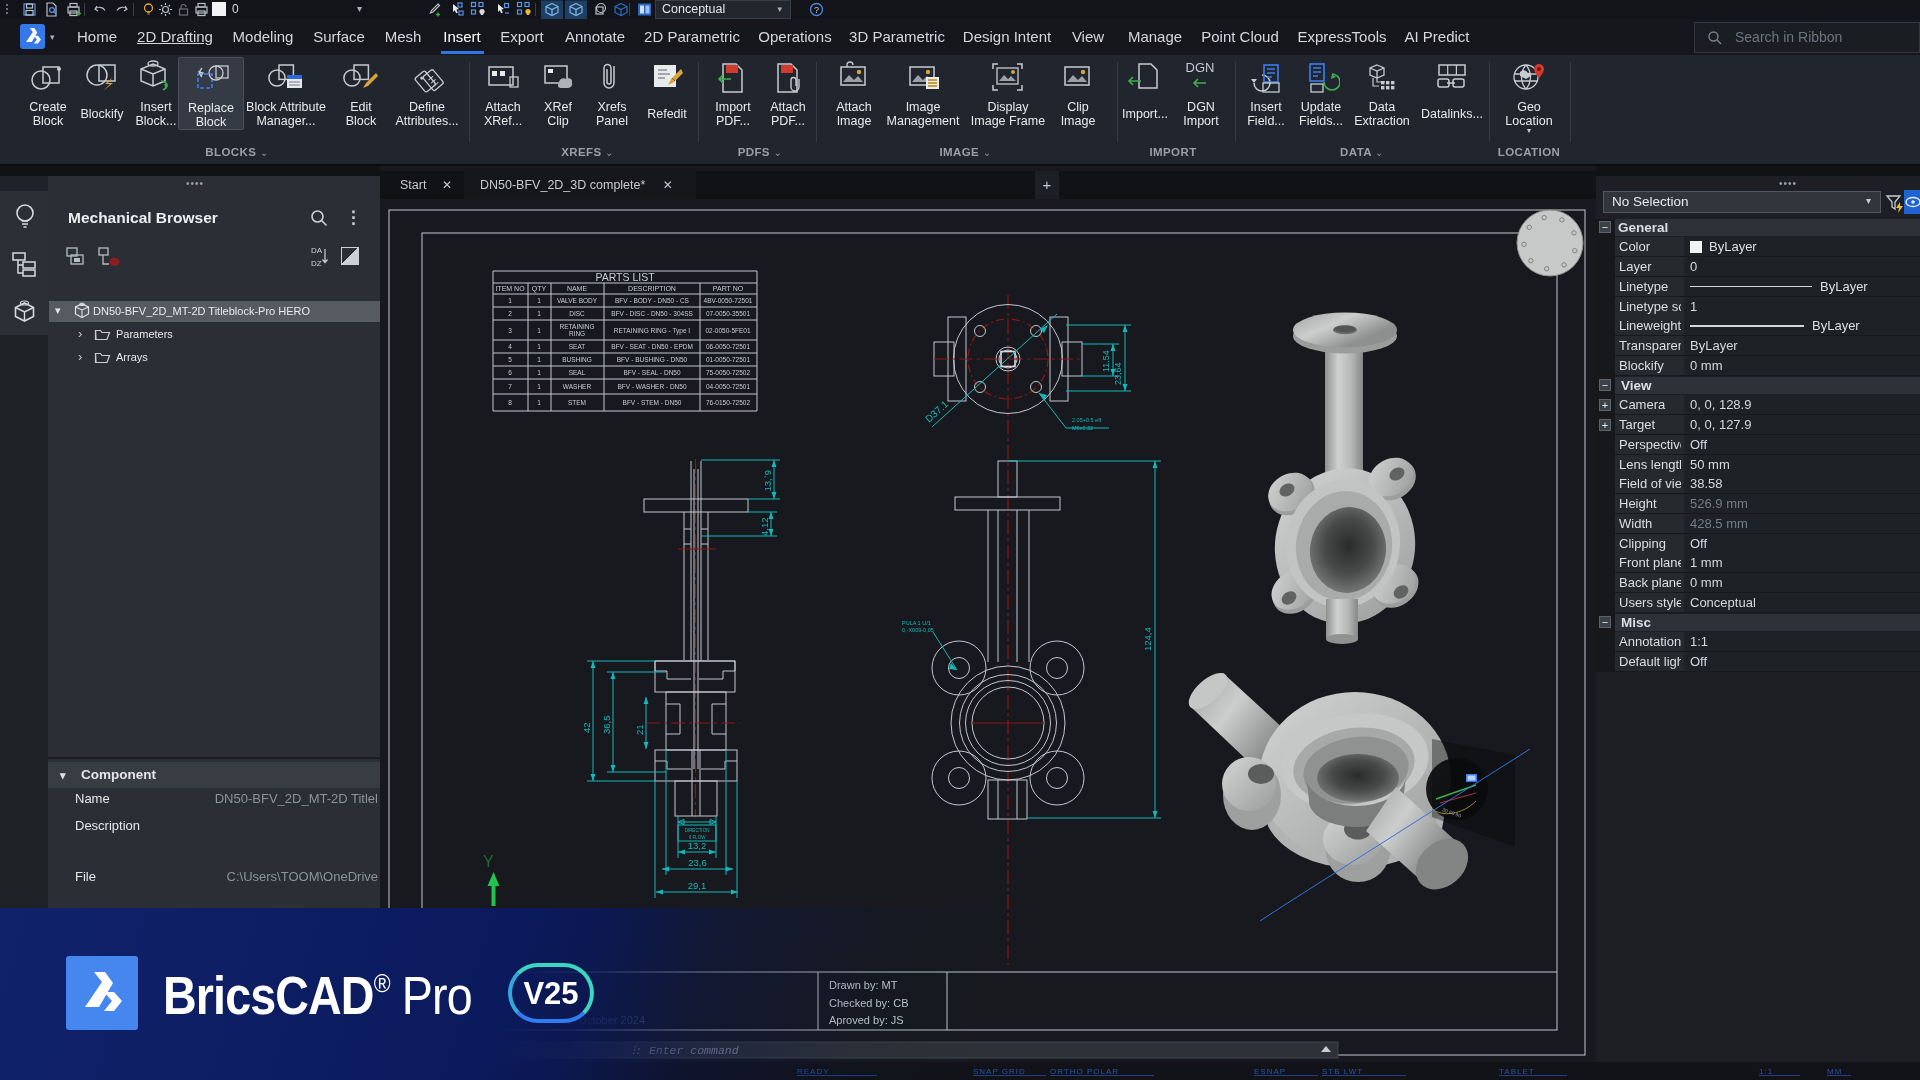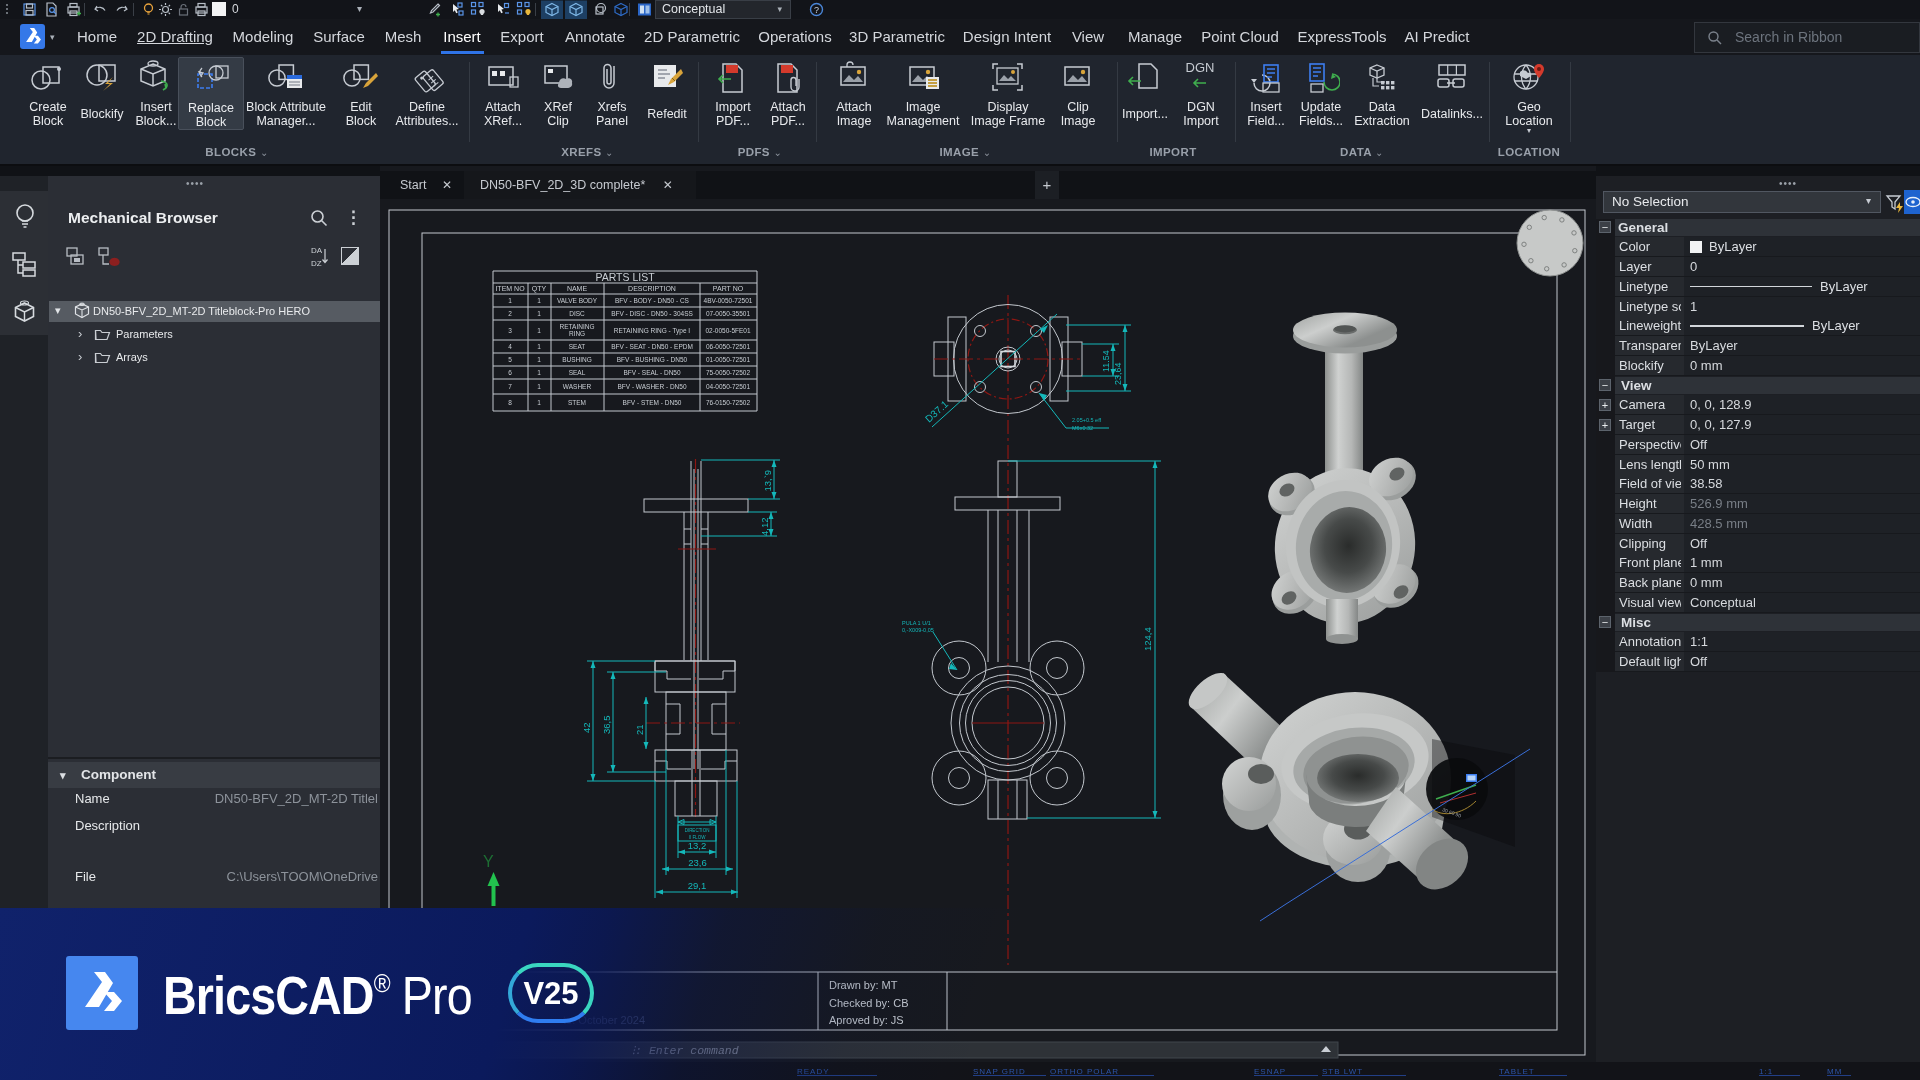--- a/index.html
+++ b/index.html
@@ -901,21 +901,21 @@
     </div>
     <div class="prow" style="top:377px;background:linear-gradient(90deg,#26292e 0,#26292e 69px,#1e2126 69px);border-bottom:1px solid #17191d;">
       <span class="lab">Front plane</span>
       <span class="val" style="color:#d6d9dd;">1 mm</span>
     </div>
     <div class="prow" style="top:397px;background:linear-gradient(90deg,#26292e 0,#26292e 69px,#1e2126 69px);border-bottom:1px solid #17191d;">
       <span class="lab">Back plane</span>
       <span class="val" style="color:#d6d9dd;">0 mm</span>
     </div>
     <div class="prow" style="top:417px;background:linear-gradient(90deg,#26292e 0,#26292e 69px,#1e2126 69px);border-bottom:1px solid #17191d;">
-      <span class="lab">Visual view</span>
+      <span class="lab">Users style</span>
       <span class="val" style="color:#d6d9dd;">Conceptual</span>
     </div>
     <div class="phdr" style="top:438px;">
       <span style="position:absolute;left:6px;">Misc</span>
     </div>
     <div class="pm" style="top:440px;">−</div>
     <div class="prow" style="top:456px;background:linear-gradient(90deg,#26292e 0,#26292e 69px,#1e2126 69px);border-bottom:1px solid #17191d;">
       <span class="lab">Annotation sc</span>
       <span class="val" style="color:#d6d9dd;">1:1</span>
     </div>

